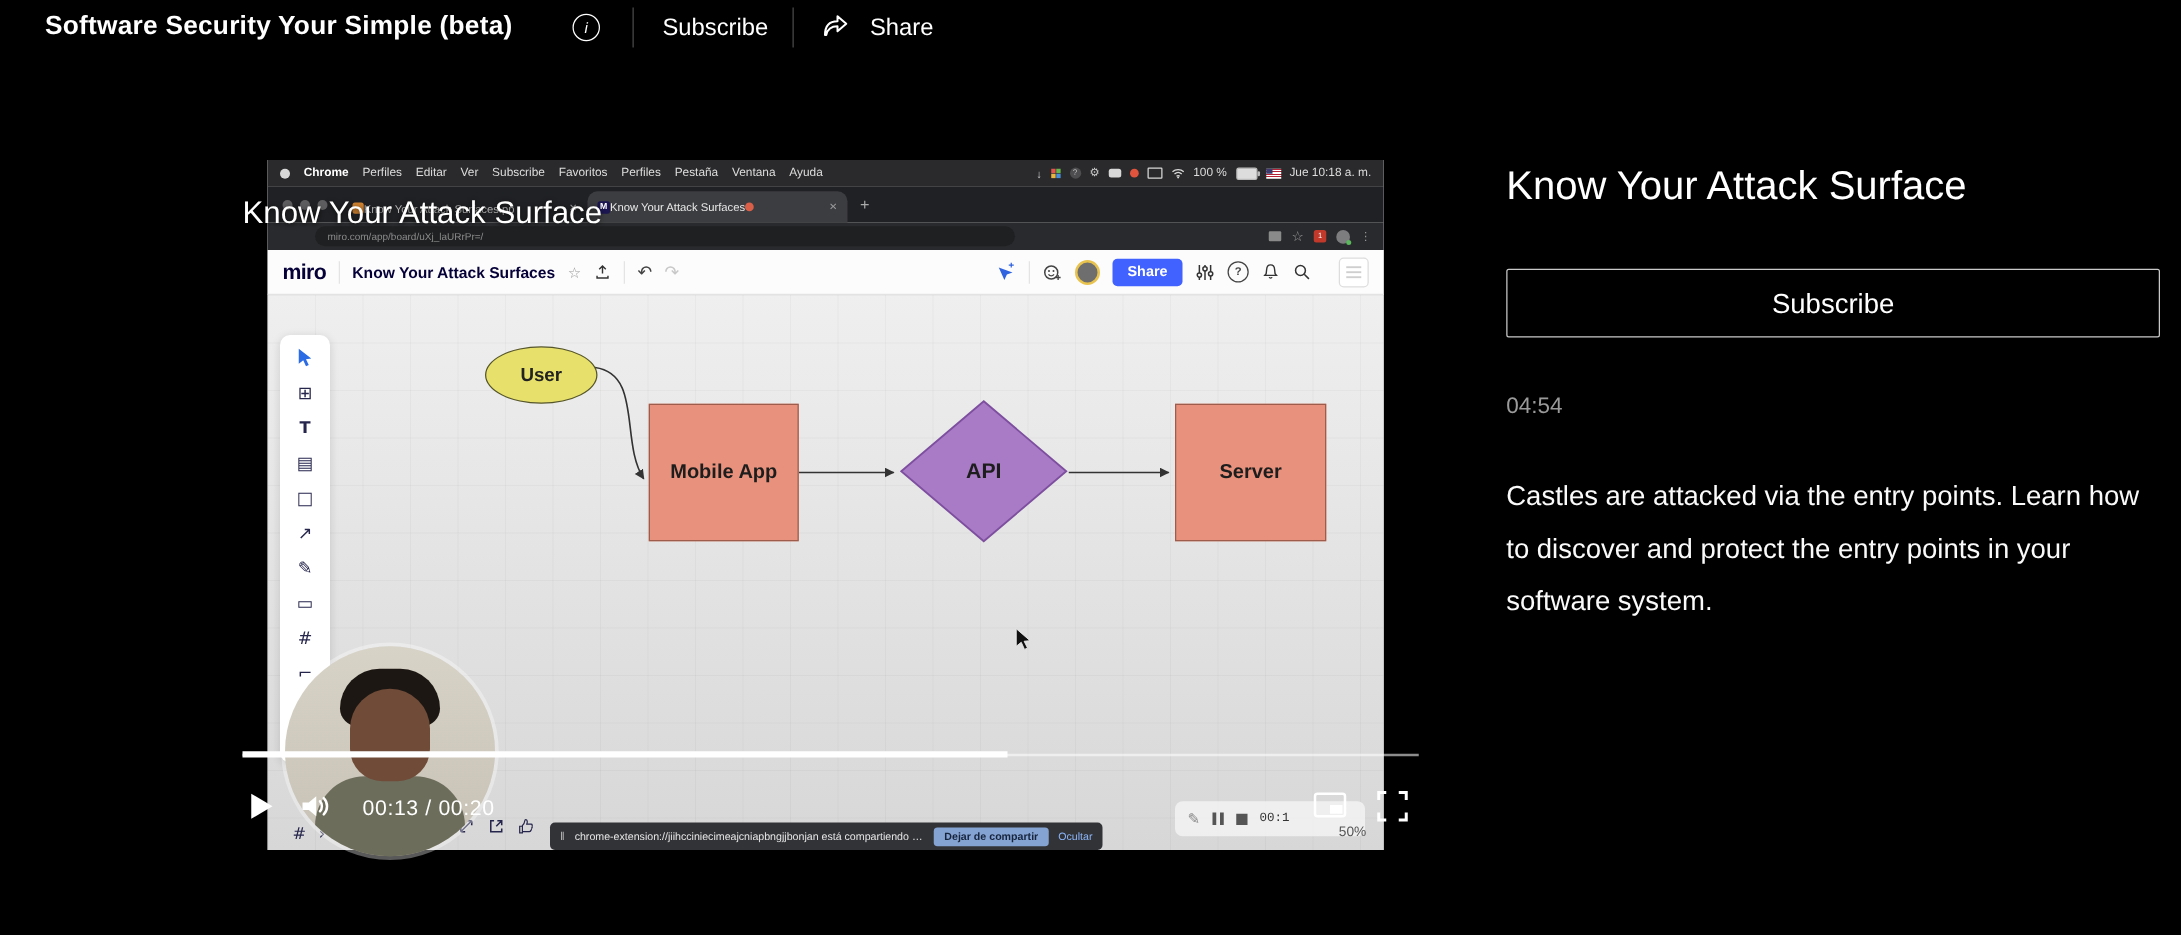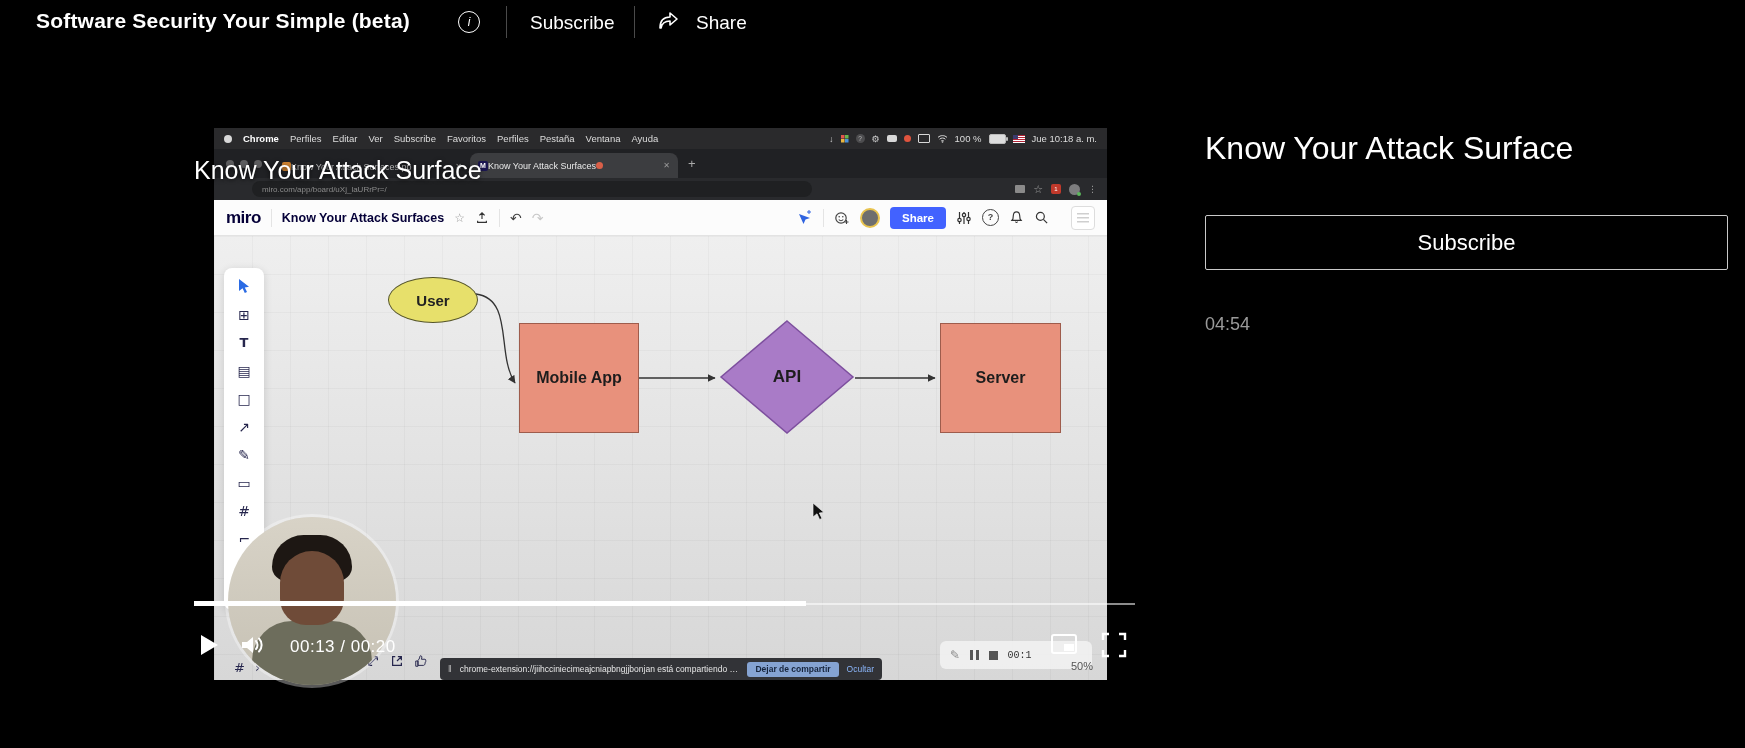--- a/index.html
+++ b/index.html
@@ -409,14 +409,15 @@
       <rect x="14" y="12" width="10" height="7" fill="#fff"></rect>
     </svg>
     <svg class="abs fs" width="28" height="28" viewBox="0 0 28 28">
       <path d="M3 9 V3 H9 M19 3 H25 V9 M25 19 V25 H19 M9 25 H3 V19" stroke="#fff" stroke-width="2.4" fill="none"></path>
     </svg>
   </div>
 
   <div class="abs sb-title">Know Your Attack Surface</div>
   <div class="abs sb-btn">Subscribe</div>
   <div class="abs sb-dur">04:54</div>
+  <div class="abs sb-desc">Castles are attacked via the entry points. Learn how to discover and protect the entry points in your software system.</div>
 
 </div>
 
 </body></html>

